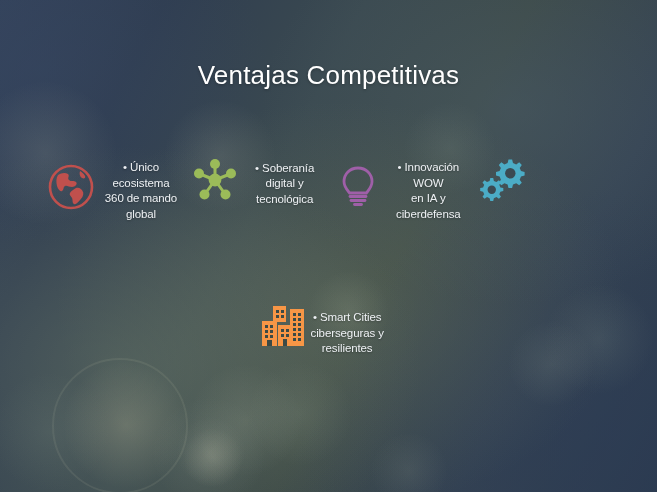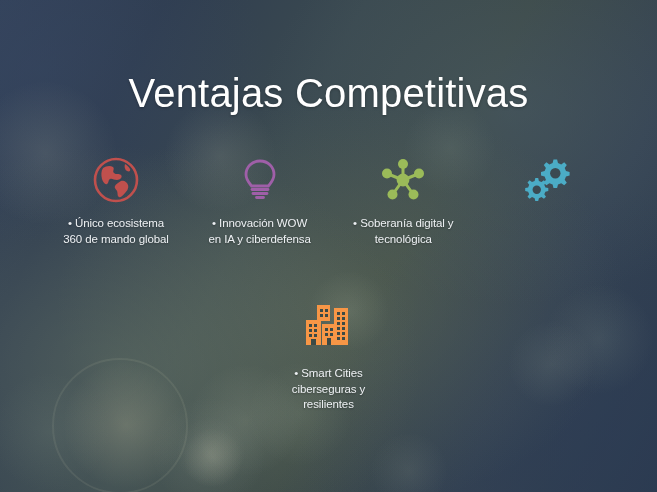--- a/index.html
+++ b/index.html
@@ -48,21 +48,21 @@
   }
 
   
   .title {
     position: absolute;
     left: 0;
     right: 0;
     top: 44px;
     text-align: center;
     color: #ffffff;
-    font-size: 40px;
+    font-size: 26px;
     font-weight: 400;
     letter-spacing: 0.2px;
     line-height: 1.1;
     text-shadow: 0 1px 3px rgba(0,0,0,0.28);
   }
 
   
   .row-top {
     position: absolute;
     top: 152px;
@@ -76,21 +76,20 @@
     position: absolute;
     top: 298px;
     left: 0;
     right: 0;
     display: flex;
     justify-content: center;
   }
   .item {
     width: 140px;
     display: flex;
-    flex-direction: column;
     align-items: center;
   }
   .icon-box {
     height: 56px;
     display: flex;
     align-items: center;
     justify-content: center;
   }
   .caption {
     margin-top: 8px;
@@ -146,55 +145,55 @@
           <path fill="#c0504d" d="M34 9 C36 10 38 12 39 14 C40 16 38 17 36 16 C34 15 33 12 34 9 Z"></path>
         </svg>
       </div>
       <div class="caption">• Único ecosistema
 360 de mando global</div>
     </div>
 
     <div class="item">
       <div class="icon-box">
         <svg width="50" height="50" viewBox="0 0 50 50" aria-hidden="true">
-          <path d="M25 6 C16.7 6 11 12.3 11 19.6 C11 25 14.4 28.3 16.6 31 L33.4 31
-                   C35.6 28.3 39 25 39 19.6 C39 12.3 33.3 6 25 6 Z" fill="none" stroke="#9f5fa8" stroke-width="2.8" stroke-linejoin="round"></path>
-          <g stroke="#9f5fa8" stroke-width="2.8" stroke-linecap="round">
-            <line x1="17" y1="34.5" x2="33" y2="34.5"></line>
-            <line x1="18" y1="38.5" x2="32" y2="38.5"></line>
-            <line x1="21.5" y1="42.5" x2="28.5" y2="42.5"></line>
-          </g>
-        </svg>
-      </div>
-      <div class="caption">• Innovación WOW
-en IA y ciberdefensa</div>
-    </div>
-
-    <div class="item">
-      <div class="icon-box">
-        <svg width="50" height="50" viewBox="0 0 50 50" aria-hidden="true">
           <g stroke="#9bbb59" stroke-width="3" stroke-linecap="round">
             <line x1="25" y1="25" x2="25" y2="10"></line>
             <line x1="25" y1="25" x2="10" y2="19"></line>
             <line x1="25" y1="25" x2="40" y2="19"></line>
             <line x1="25" y1="25" x2="15" y2="39"></line>
             <line x1="25" y1="25" x2="35" y2="39"></line>
           </g>
           <g fill="#9bbb59">
             <circle cx="25" cy="25" r="6.4"></circle>
             <circle cx="25" cy="9" r="5"></circle>
             <circle cx="9" cy="18.5" r="5"></circle>
             <circle cx="41" cy="18.5" r="5"></circle>
             <circle cx="14.5" cy="39.5" r="5"></circle>
             <circle cx="35.5" cy="39.5" r="5"></circle>
           </g>
         </svg>
       </div>
       <div class="caption">• Soberanía digital y
 tecnológica</div>
+    </div>
+
+    <div class="item">
+      <div class="icon-box">
+        <svg width="50" height="50" viewBox="0 0 50 50" aria-hidden="true">
+          <path d="M25 6 C16.7 6 11 12.3 11 19.6 C11 25 14.4 28.3 16.6 31 L33.4 31
+                   C35.6 28.3 39 25 39 19.6 C39 12.3 33.3 6 25 6 Z" fill="none" stroke="#9f5fa8" stroke-width="2.8" stroke-linejoin="round"></path>
+          <g stroke="#9f5fa8" stroke-width="2.8" stroke-linecap="round">
+            <line x1="17" y1="34.5" x2="33" y2="34.5"></line>
+            <line x1="18" y1="38.5" x2="32" y2="38.5"></line>
+            <line x1="21.5" y1="42.5" x2="28.5" y2="42.5"></line>
+          </g>
+        </svg>
+      </div>
+      <div class="caption">• Innovación WOW
+en IA y ciberdefensa</div>
     </div>
 
     <div class="item">
       <div class="icon-box">
         <svg width="50" height="50" viewBox="0 0 50 50" aria-hidden="true">
           <g fill="#4bacc6">
 
             <path d="M31.5 4.5 l3.6 0 l0.9 3.6 l3.2 1.3 l3.0 -2.1 l2.6 2.6 l-2.1 3.0 l1.3 3.2 l3.6 0.9
                      l0 3.6 l-3.6 0.9 l-1.3 3.2 l2.1 3.0 l-2.6 2.6 l-3.0 -2.1 l-3.2 1.3 l-0.9 3.6
                      l-3.6 0 l-0.9 -3.6 l-3.2 -1.3 l-3.0 2.1 l-2.6 -2.6 l2.1 -3.0 l-1.3 -3.2 l-3.6 -0.9

